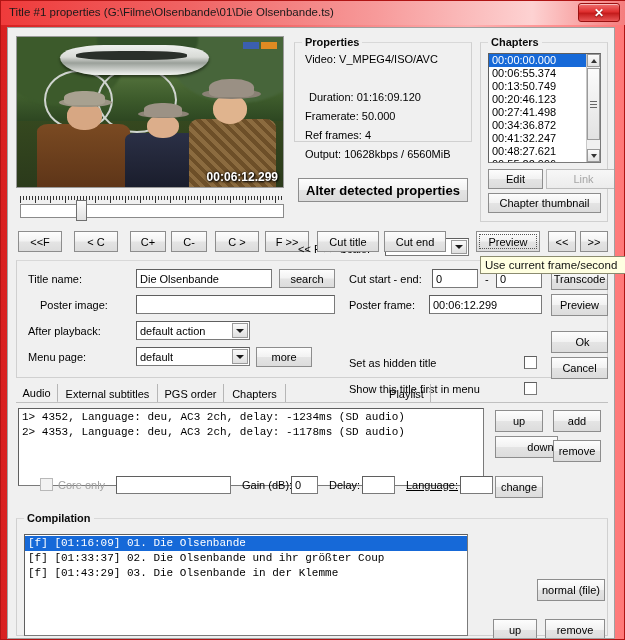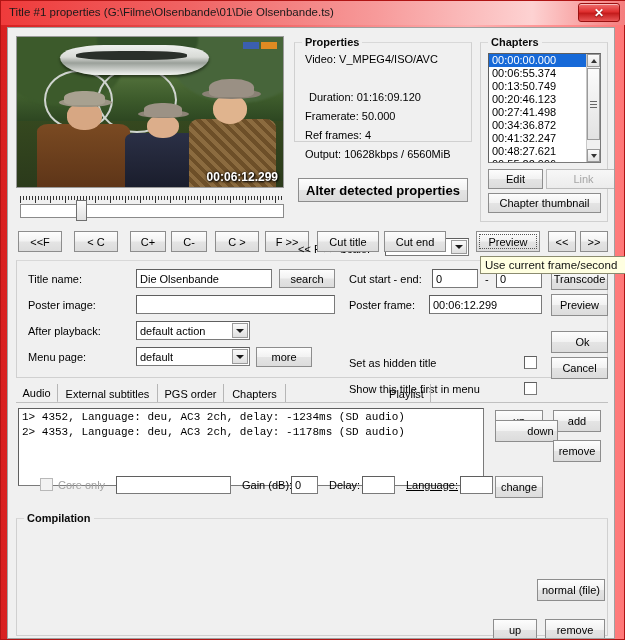--- a/index.html
+++ b/index.html
@@ -436,21 +436,21 @@
       <div class="btn disabled" style="left:65px;top:126px;width:75px;height:20px;">Link</div>
       <div class="btn" style="left:7px;top:150px;width:113px;height:20px;">Chapter thumbnail</div>
     </div>
 
     <div class="grp" style="left:8px;top:232px;width:592px;height:118px;"></div>
 
     <div class="lbl" style="left:20px;top:245px;">Title name:</div>
     <div class="field" style="left:128px;top:241px;width:136px;height:19px;">Die Olsenbande</div>
     <div class="btn" style="left:271px;top:241px;width:56px;height:19px;">search</div>
 
-    <div class="lbl" style="left:20px;top:271px;">Poster image:</div>
+    <div class="lbl" style="left:32px;top:271px;">Poster image:</div>
     <div class="field" style="left:128px;top:267px;width:199px;height:19px;"></div>
 
     <div class="lbl" style="left:20px;top:297px;">After playback:</div>
     <div class="combo" style="left:128px;top:293px;width:114px;height:19px;">
       <span>default action</span>
       <span class="arrowbox">
           <span class="tri"></span>
         </span>
     </div>
 
@@ -493,37 +493,44 @@
 
     <div class="listbox" style="left:10px;top:380px;width:466px;height:78px;">
       <div id="audio-items" style="position:absolute;left:0;top:1px;right:0;">
           <div class="li mono">1&gt; 4352, Language: deu, AC3 2ch, delay: -1234ms (SD audio)</div>
           <div class="li mono">2&gt; 4353, Language: deu, AC3 2ch, delay: -1178ms (SD audio)</div>
         </div>
     </div>
 
     <div class="btn" style="left:487px;top:382px;width:48px;height:22px;">up</div>
     <div class="btn" style="left:545px;top:382px;width:48px;height:22px;">add</div>
-    <div class="btn" style="left:487px;top:392px;width:63px;height:22px;padding-left:28px;">down</div>
+    <div class="btn" style="left:487px;top:408px;width:63px;height:22px;padding-left:28px;">down</div>
     <div class="btn" style="left:545px;top:412px;width:48px;height:22px;">remove</div>
     <div class="btn" style="left:487px;top:448px;width:48px;height:22px;">change</div>
 
     <div class="chk disabled" style="left:32px;top:450px;"></div>
     <div class="lbl dim" style="left:50px;top:451px;">Core only</div>
     <div class="field" style="left:108px;top:448px;width:115px;height:18px;"></div>
     <div class="lbl" style="left:234px;top:451px;">Gain (dB):</div>
     <div class="field" style="left:283px;top:448px;width:27px;height:18px;">0</div>
     <div class="lbl" style="left:321px;top:451px;">Delay:</div>
     <div class="field" style="left:354px;top:448px;width:33px;height:18px;"></div>
     <div class="lbl" style="left:398px;top:451px;text-decoration:underline;">Language:</div>
     <div class="field" style="left:452px;top:448px;width:33px;height:18px;"></div>
 
     <div class="grp" style="left:8px;top:490px;width:592px;height:118px;">
       <div class="grp-label">Compilation</div>
     </div>
+    <div class="listbox" style="left:16px;top:506px;width:444px;height:102px;">
+      <div id="compilation-items" style="position:absolute;left:0;top:1px;right:0;">
+          <div class="li mono sel">[f] [01:16:09] 01. Die Olsenbande</div>
+          <div class="li mono">[f] [01:33:37] 02. Die Olsenbande und ihr größter Coup</div>
+          <div class="li mono">[f] [01:43:29] 03. Die Olsenbande in der Klemme</div>
+        </div>
+    </div>
     <div class="btn" style="left:529px;top:551px;width:68px;height:22px;">normal (file)</div>
     <div class="btn" style="left:485px;top:591px;width:44px;height:22px;">up</div>
     <div class="btn" style="left:537px;top:591px;width:60px;height:22px;">remove</div>
 
   </div>
 
   <div id="tooltip">Use current frame/second</div>
 
 </div>
 

